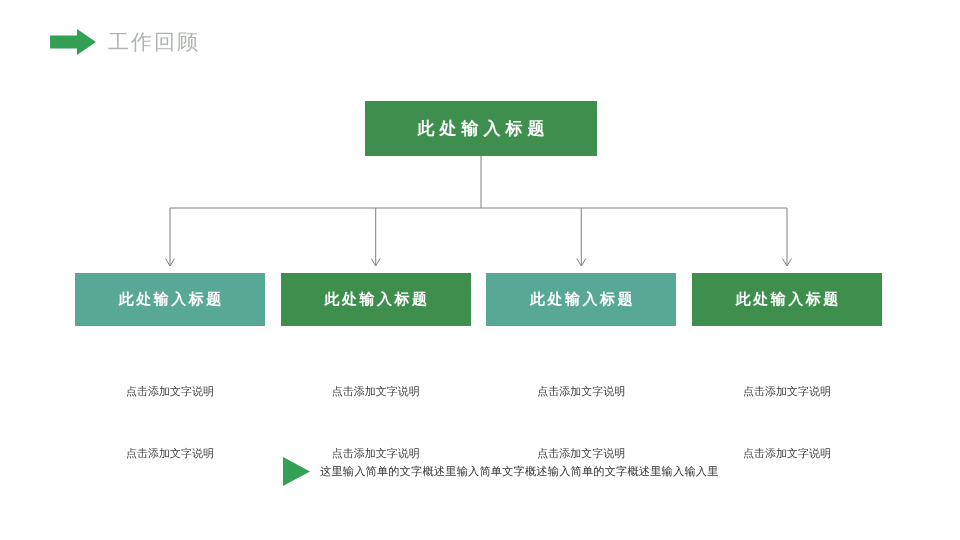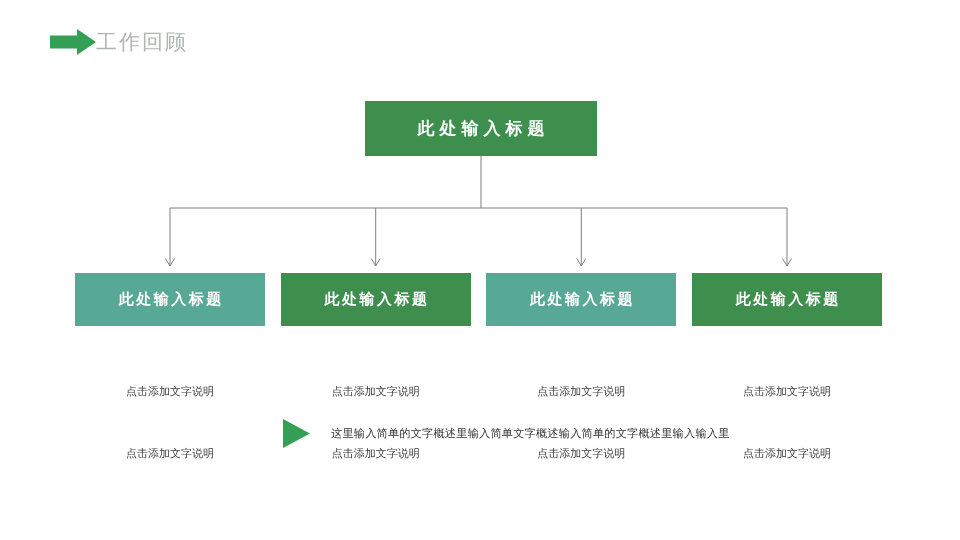--- a/index.html
+++ b/index.html
@@ -1,21 +1,21 @@
 <!DOCTYPE html>
 <html><head>
 <meta charset="utf-8">
 <style>
   html,body{margin:0;padding:0;background:#888;}
   .slide{
     position:relative;width:960px;height:540px;background:#ffffff;
     font-family:"Liberation Sans","DejaVu Sans",sans-serif;overflow:hidden;
   }
   
-  .header{position:absolute;left:50px;top:28px;display:flex;align-items:center;gap:0;}
+  .header{position:absolute;left:50px;top:28px;display:flex;align-items:center;gap:12px;}
   .header-title{font-size:21px;letter-spacing:2px;color:#AFB5AF;}
   
   .root-box{
     position:absolute;left:365px;top:101px;width:232px;height:55px;
     background:#3E8F4D;color:#ffffff;display:flex;align-items:center;justify-content:center;
     font-size:17px;font-weight:bold;letter-spacing:5px;text-indent:5px;
   }
   
   .connectors{position:absolute;left:0;top:0;width:960px;height:540px;pointer-events:none;}
   
@@ -28,21 +28,21 @@
     width:100%;height:53px;display:flex;align-items:center;justify-content:center;
     color:#ffffff;font-size:15px;font-weight:bold;letter-spacing:2.5px;text-indent:2.5px;
   }
   .branch-box.teal{background:#58A896;}
   .branch-box.green{background:#3E8F4D;}
   .caption{
     margin-top:14px;font-size:11px;line-height:22px;color:#3C3C3C;text-align:center;white-space:nowrap;
   }
   .caption div{height:22px;margin-top:40px;}
   
-  .footer{position:absolute;left:283px;top:419px;display:flex;align-items:center;gap:21px;}
+  .footer{position:absolute;left:283px;top:457px;display:flex;align-items:center;gap:10px;}
   .footer-text{font-size:11.2px;letter-spacing:0.2px;color:#333333;white-space:nowrap;}
 </style>
 </head>
 <body>
 
 <div class="slide">
 
   <div class="header">
     <svg width="46" height="26" viewBox="0 0 46 26">
       <polygon points="0,6.5 27,6.5 27,0 46,13 27,26 27,19.5 0,19.5" fill="#33A055"></polygon>

